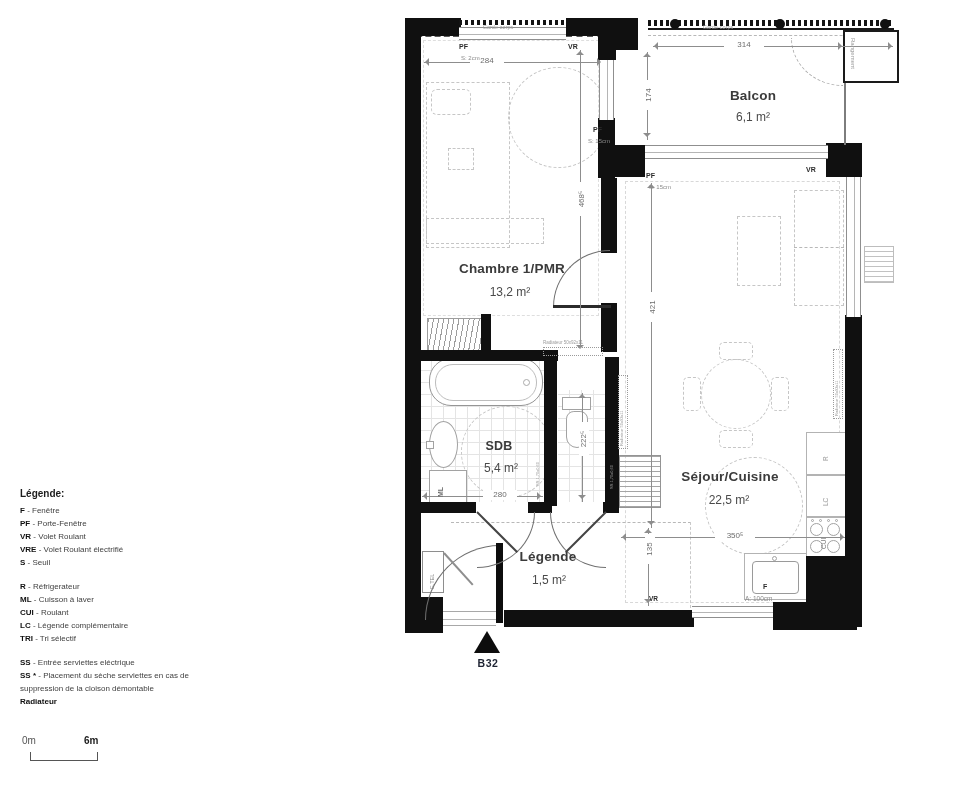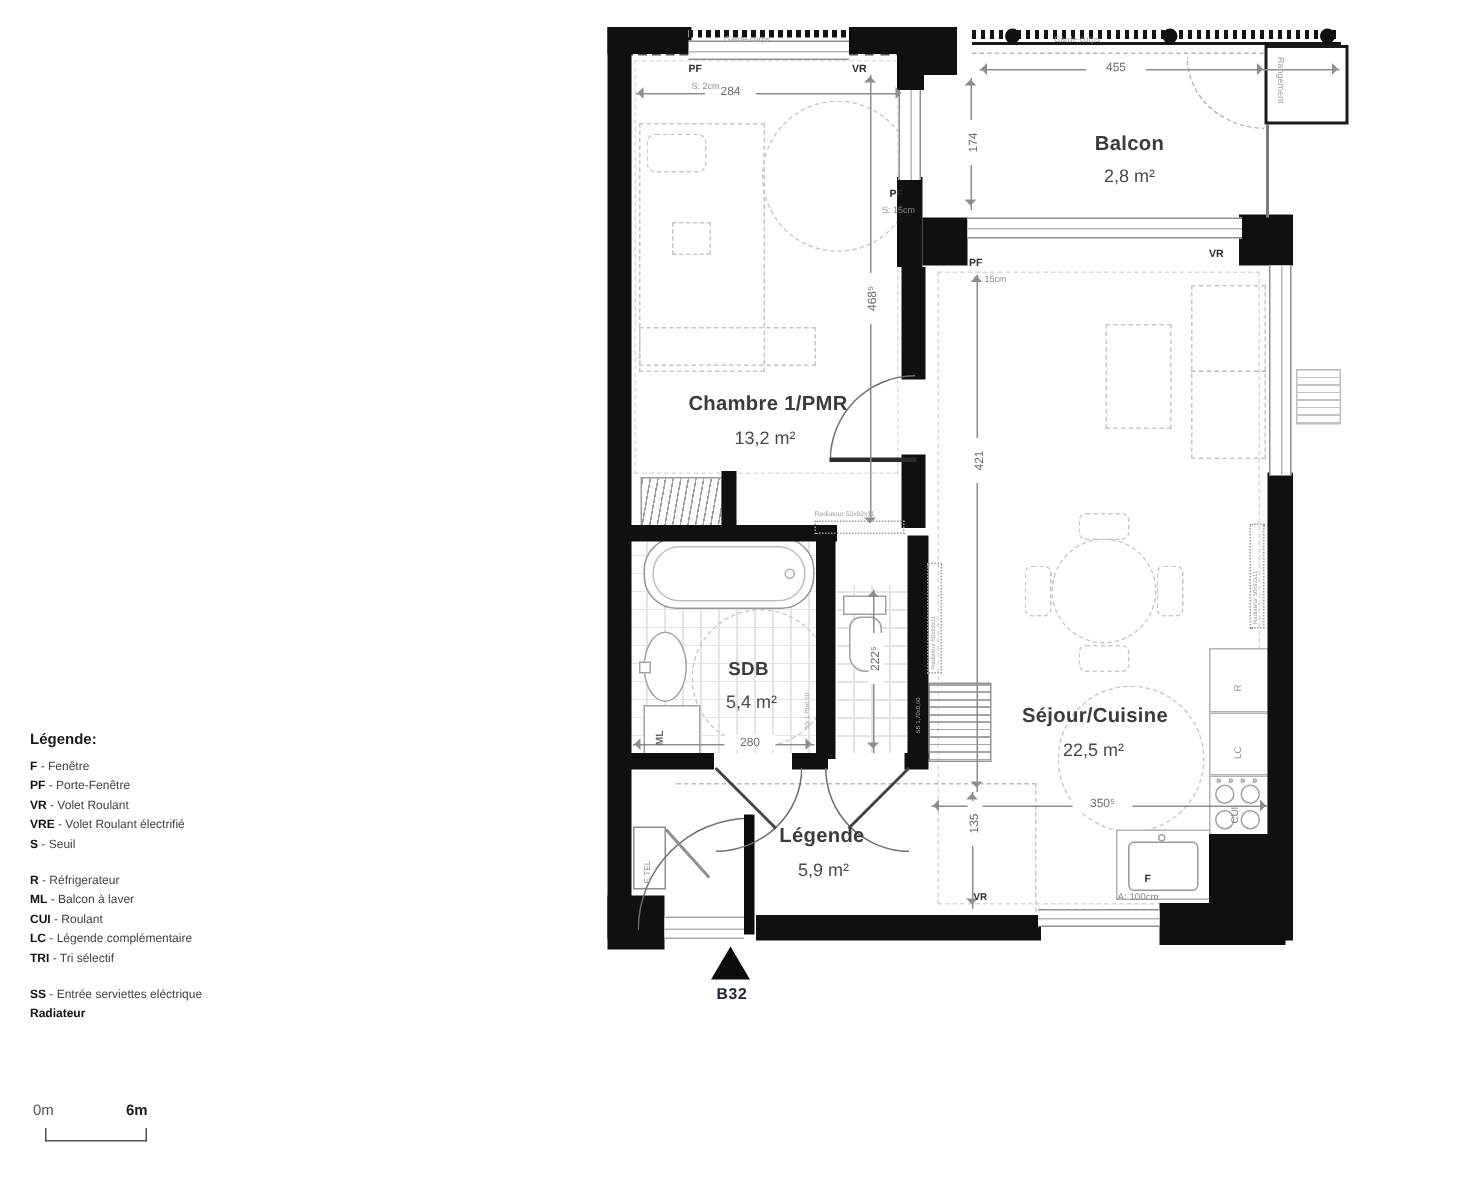--- a/index.html
+++ b/index.html
@@ -174,21 +174,21 @@
   <div class="diml" style="left:580px;top:50px;width:1px;height:298px;"></div>
   <div class="aw awu" style="left:576px;top:47px;"></div>
   <div class="aw awd" style="left:576px;top:345px;"></div>
   <div class="dlab rot" style="left:565px;top:194px;width:32px;">468⁵</div>
 
   <div class="diml" style="left:653px;top:46px;width:190px;height:1px;"></div>
   <div class="aw awl" style="left:650px;top:42px;"></div>
   <div class="aw awr" style="left:838px;top:42px;"></div>
   <div class="diml" style="left:843px;top:46px;width:50px;height:1px;"></div>
   <div class="aw awr" style="left:888px;top:42px;"></div>
-  <div class="dlab" style="left:724px;top:40px;width:38px;">455</div>
+  <div class="dlab" style="left:724px;top:40px;width:38px;">314</div>
 
   <div class="diml" style="left:647px;top:52px;width:1px;height:88px;"></div>
   <div class="aw awu" style="left:643px;top:49px;"></div>
   <div class="aw awd" style="left:643px;top:133px;"></div>
   <div class="dlab rot" style="left:634px;top:90px;width:28px;">174</div>
 
   <div class="diml" style="left:651px;top:183px;width:1px;height:345px;"></div>
   <div class="aw awu" style="left:647px;top:180px;"></div>
   <div class="aw awd" style="left:647px;top:521px;"></div>
   <div class="dlab rot" style="left:638px;top:302px;width:28px;">421</div>
@@ -209,25 +209,25 @@
   <div class="dlab" style="left:483px;top:490px;width:32px;">280</div>
 
   <div class="diml" style="left:582px;top:393px;width:1px;height:109px;"></div>
   <div class="aw awu" style="left:578px;top:390px;"></div>
   <div class="aw awd" style="left:578px;top:495px;"></div>
   <div class="dlab rot" style="left:567px;top:434px;width:32px;">222⁵</div>
 
   <div class="rname" style="left:412px;top:261px;width:200px;">Chambre 1/PMR</div>
   <div class="rarea" style="left:410px;top:285px;width:200px;">13,2 m²</div>
   <div class="rname" style="left:653px;top:88px;width:200px;">Balcon</div>
-  <div class="rarea" style="left:653px;top:110px;width:200px;">2,8 m²</div>
+  <div class="rarea" style="left:653px;top:110px;width:200px;">6,1 m²</div>
   <div class="rname" style="left:399px;top:439px;width:200px;font-size:12.5px;">SDB</div>
   <div class="rarea" style="left:401px;top:461px;width:200px;">5,4 m²</div>
   <div class="rname" style="left:448px;top:549px;width:200px;">Légende</div>
-  <div class="rarea" style="left:449px;top:573px;width:200px;">5,9 m²</div>
+  <div class="rarea" style="left:449px;top:573px;width:200px;">1,5 m²</div>
   <div class="rname" style="left:630px;top:469px;width:200px;">Séjour/Cuisine</div>
   <div class="rarea" style="left:629px;top:493px;width:200px;">22,5 m²</div>
 
   <div class="tinyg" style="left:468px;top:24px;width:60px;">Garde-corps</div>
   <div class="tinyg" style="left:688px;top:24px;width:60px;">Garde-corps</div>
   <div class="lbl" style="left:459px;top:43px;">PF</div>
   <div class="lbl2" style="left:461px;top:55px;">S: 2cm</div>
   <div class="lbl" style="left:568px;top:43px;">VR</div>
   <div class="lbl" style="left:593px;top:126px;">PF</div>
   <div class="lbl2" style="left:588px;top:138px;">S: 15cm</div>
@@ -257,26 +257,27 @@
 
   <div id="legend">
     <div class="lt">Légende:</div>
     <div class="lr"><b>F</b> <span>- Fenêtre</span></div>
     <div class="lr"><b>PF</b> <span>- Porte-Fenêtre</span></div>
     <div class="lr"><b>VR</b> <span>- Volet Roulant</span></div>
     <div class="lr"><b>VRE</b> <span>- Volet Roulant électrifié</span></div>
     <div class="lr"><b>S</b> <span>- Seuil</span></div>
     <div class="gap"></div>
     <div class="lr"><b>R</b> <span>- Réfrigerateur</span></div>
-    <div class="lr"><b>ML</b> <span>- Balcon à laver</span></div>
+    <div class="lr"><b>ML</b> <span>- Cuisson à laver</span></div>
     <div class="lr"><b>CUI</b> <span>- Roulant</span></div>
     <div class="lr"><b>LC</b> <span>- Légende complémentaire</span></div>
     <div class="lr"><b>TRI</b> <span>- Tri sélectif</span></div>
     <div class="gap"></div>
     <div class="lr"><b>SS</b> <span>- Entrée serviettes eléctrique</span></div>
+    <div class="lr"><b>SS *</b> <span>- Placement du sèche serviettes en cas de suppression de la cloison démontable</span></div>
     <div class="foot">Radiateur</div>
   </div>
 
   <div id="scale">
     <span class="z">0m</span>
     <span class="o">6m</span>
     <div class="br"></div>
   </div>
 
 </div>

